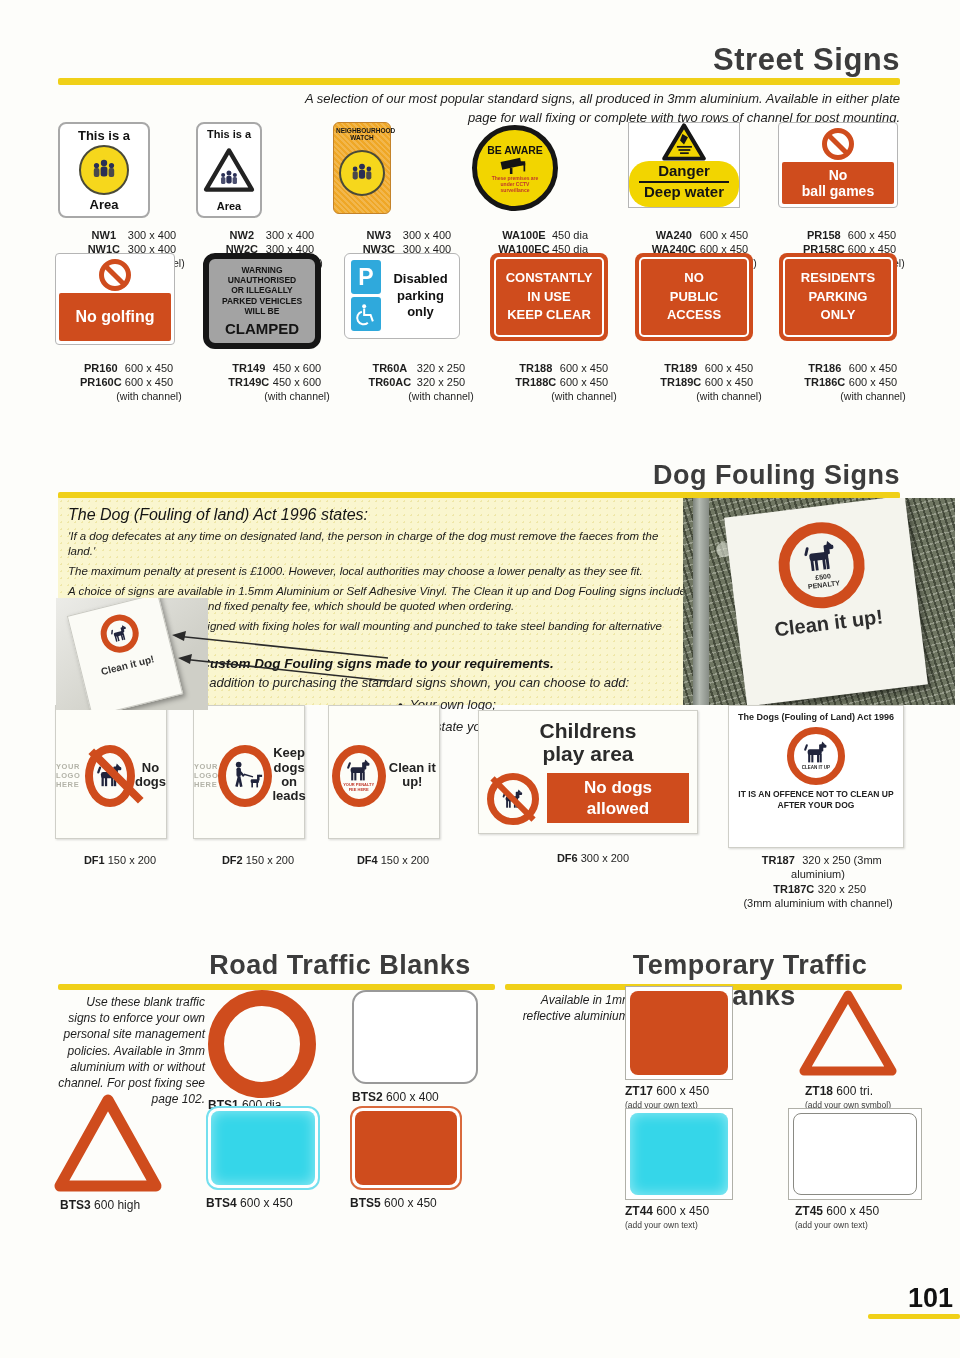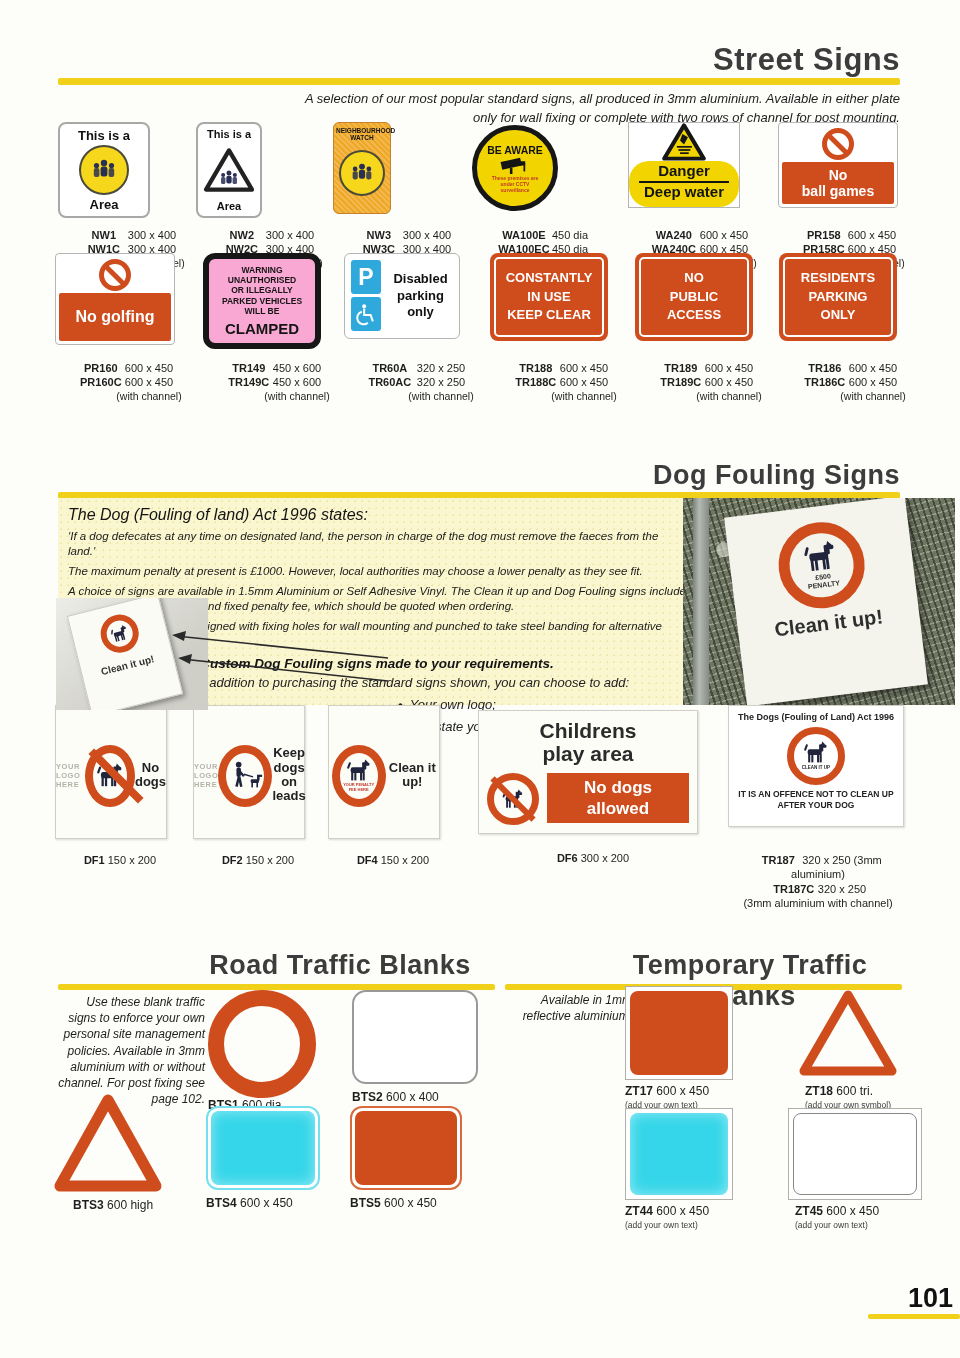--- a/index.html
+++ b/index.html
@@ -39,21 +39,21 @@
              font-size:15px;line-height:1.1;padding-top:2px;box-sizing:border-box;border-radius:20px;}
   .dw-rule{height:2px;background:#141414;margin:1px 10px;}
   .pr-sign{width:120px;height:86px;background:#fff;border:1px solid #b5b5b5;border-radius:4px;box-sizing:border-box;
            padding:3px;display:flex;flex-direction:column;}
   .pr-top{flex:0 0 36px;display:flex;align-items:center;justify-content:center;}
   .prohib{width:32px;height:32px;border:5px solid #cf4c1d;border-radius:50%;position:relative;box-sizing:border-box;}
   .prohib::after{content:"";position:absolute;left:-4px;top:50%;margin-top:-2.5px;width:30px;height:5px;
                  background:#cf4c1d;transform:rotate(45deg);}
   .red-box{background:#cf4c1d;color:#fff;font-weight:bold;text-align:center;border-radius:2px;flex:1;
            display:flex;flex-direction:column;align-items:center;justify-content:center;font-size:14px;line-height:1.15;}
-  .clamp{width:118px;height:96px;background:#f9a8d4;border:6px solid #161616;border-radius:12px;box-sizing:border-box;
+  .clamp{width:118px;height:96px;background:#a3a3a3;border:6px solid #161616;border-radius:12px;box-sizing:border-box;
          display:flex;flex-direction:column;justify-content:center;text-align:center;font-weight:bold;color:#141414;}
   .clamp .ln{font-size:8.5px;line-height:1.2;}
   .clamp .big{font-size:15px;margin-top:4px;}
   .dis-sign{width:116px;height:86px;background:#fff;border:1px solid #b5b5b5;border-radius:6px;box-sizing:border-box;
             display:flex;padding:6px;}
   .dis-col{display:flex;flex-direction:column;}
   .dis-p{width:30px;height:34px;background:#2fa9dc;color:#fff;font-weight:bold;font-size:23px;border-radius:3px;
          display:flex;align-items:center;justify-content:center;}
   .dis-w{width:30px;height:34px;background:#2fa9dc;border-radius:3px;margin-top:3px;
          display:flex;align-items:center;justify-content:center;}
@@ -105,21 +105,21 @@
   .ringtext{font-size:4px;font-weight:bold;color:#c0392b;text-align:center;line-height:1.2;width:38px;}
   .df6{width:220px;height:124px;background:#fdfdf8;border:1px solid #cfcfc8;box-sizing:border-box;position:relative;
        padding-top:8px;box-shadow:1px 1px 2px rgba(0,0,0,.15);}
   .df6-title{text-align:center;font-weight:bold;font-size:21px;color:#2b2b2b;line-height:1.1;}
   .df6-ring{position:absolute;left:8px;bottom:8px;width:52px;height:52px;border:7px solid #cf4c1d;border-radius:50%;
        box-sizing:border-box;display:flex;align-items:center;justify-content:center;}
   .df6-ring::after{content:"";position:absolute;left:-10px;top:50%;margin-top:-3px;width:58px;height:6px;
        background:#cf4c1d;transform:rotate(45deg);}
   .df6-box{position:absolute;right:8px;bottom:10px;width:142px;background:#cf4c1d;color:#fff;font-weight:bold;
        font-size:17px;text-align:center;line-height:1.25;padding:4px 0;}
-  .tr187{width:176px;height:122px;background:#fff;border:1px solid #cfcfc8;box-sizing:border-box;text-align:center;
+  .tr187{width:176px;height:143px;background:#fff;border:1px solid #cfcfc8;box-sizing:border-box;text-align:center;
        padding:6px 4px 0;display:flex;flex-direction:column;align-items:center;box-shadow:1px 1px 2px rgba(0,0,0,.15);}
   .tr187-title{font-weight:bold;font-size:9px;color:#222;}
   .tr187-ring{width:58px;height:58px;border:7px solid #cf4c1d;border-radius:50%;box-sizing:border-box;margin:5px 0 4px;
        display:flex;flex-direction:column;align-items:center;justify-content:center;}
   .tr187-foot{font-weight:bold;font-size:8.5px;color:#222;line-height:1.35;}
   
   .blabel{position:absolute;font-size:12px;color:#1e1e1e;}
   .blabel b{font-weight:bold;}
   .subnote{position:absolute;font-size:8.5px;color:#3a3a3a;}
   .ring-blank{width:108px;height:108px;border-radius:50%;border:16px solid #cf4c1d;box-sizing:border-box;background:#fdfdfa;}
@@ -187,21 +187,21 @@
     <path d="M5 0 L2 6 L4 5 L1 11 L5 9 L4 14 L8 8 L5 9 L8 3 L5 4 Z" fill="#cf4c1d"></path>
   </symbol>
 </svg>
 
 <div class="page">
 
   <div class="sec-title" style="left:560px;top:42px;width:340px;text-align:right;font-size:31px">Street Signs</div>
   <div class="ybar" style="left:58px;top:78px;width:842px"></div>
   <div class="intro" style="left:260px;top:90px;width:640px">
     <div>A selection of our most popular standard signs, all produced in 3mm aluminium. Available in either plate</div>
-    <div>only for wall fixing or complete with two rows of channel for post mounting.</div>
+    <div>page for wall fixing or complete with two rows of channel for post mounting.</div>
   </div>
 
   <div class="prod" style="left:58px;top:122px">
     <div class="sigarea">
       <div class="white-border nw-sign">
         <div>This is a</div>
         <div class="nw-circle">
           <svg width="30" height="24">
               <use href="#nwpeople"></use>
             </svg>
@@ -598,21 +598,21 @@
 
   <div class="abs rect-white" style="left:352px;top:990px"></div>
   <div class="blabel" style="left:352px;top:1090px">
     <b>BTS2</b>
     <span>600 x 400</span>
   </div>
 
   <svg class="abs" style="left:52px;top:1092px" width="112" height="102" viewBox="0 0 112 102">
     <path d="M56 8 L104 94 L8 94 Z" fill="none" stroke="#cf4c1d" stroke-width="11" stroke-linejoin="round"></path>
   </svg>
-  <div class="blabel" style="left:73px;top:1198px">
+  <div class="blabel" style="left:60px;top:1198px">
     <b>BTS3</b>
     <span>600 high</span>
   </div>
 
   <div class="abs edge-cyan" style="left:206px;top:1106px;width:114px;height:84px">
     <div class="fill-cyan"></div>
   </div>
   <div class="blabel" style="left:206px;top:1196px">
     <b>BTS4</b>
     <span>600 x 450</span>

